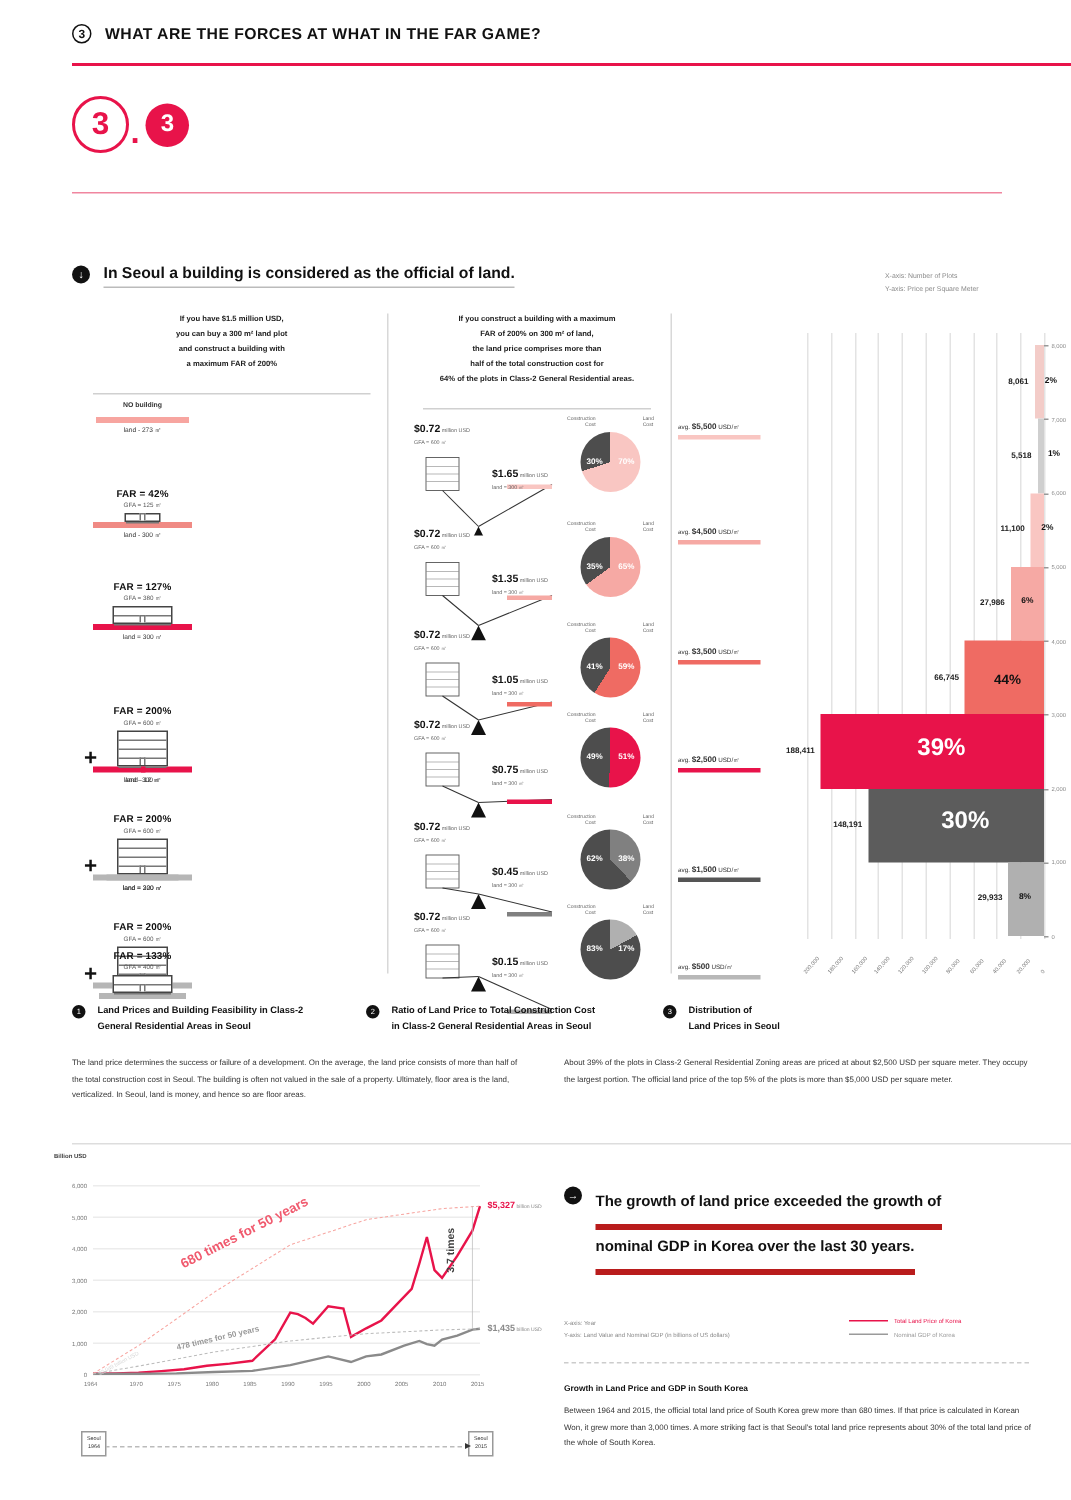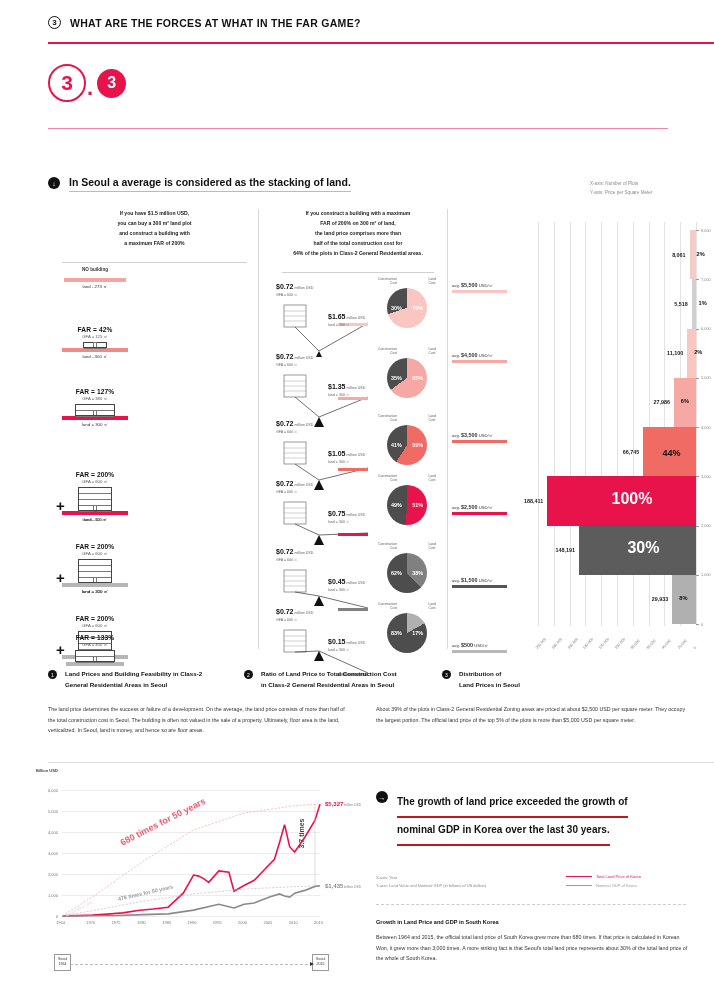--- a/index.html
+++ b/index.html
@@ -116,21 +116,21 @@
   .ep-lbl { position:absolute; font-size:6px; font-weight:700; color:#e8134a; white-space:nowrap;}
   .ep-lbl .u { font-size:3.4px; font-weight:400; color:#888; margin-left:1px;}
   .ep-lbl.grey { color:#8a8a8a; }
 
   .seoulbox { position:absolute; border:.8px solid #999; font-size:3.6px; text-align:center;
               padding:2px 3px; color:#333; line-height:1.5; background:#fff; }
   .slider { position:absolute; border-top:1px dashed #bbb; }
 
   #secC { left:376px; top:790px; width:310px; }
   .secC-title { font-size:10px; font-weight:700; color:#111; line-height:2.4; }
-  .secC-title span { border-bottom:2px solid #b91c1c; padding-bottom:2px; display:inline-block;}
+  .secC-title span { border-bottom:4px solid #b91c1c; padding-bottom:2px; display:inline-block;}
   .legrow { display:flex; align-items:center; gap:4px; font-size:4px; }
   .legbar { width:26px; height:1.8px; }
   .subhead { font-size:5.6px; font-weight:700; color:#111; }
 </style>
 </head>
 <body>
 
 <div class="page">
 
   <div class="kicker">
@@ -141,21 +141,21 @@
 
   <div class="titlerow">
     <div class="badge-o">3</div>
     <div class="badge-dot">.</div>
     <div class="badge-f">3</div>
   </div>
   <div class="rule-bot"></div>
 
   <div class="sec-head" id="secA">
     <div class="sec-ico">↓</div>
-    <div class="sec-title">In Seoul a average is considered as the stacking of land.</div>
+    <div class="sec-title">In Seoul a building is considered as the official of land.</div>
   </div>
   <div class="axisnote" id="axisnoteA">
     <div>X-axis: Number of Plots</div>
     <div>Y-axis: Price per Square Meter</div>
   </div>
 
   <div class="pnl-line vline1"></div>
   <div class="pnl-line vline2"></div>
 
   <div class="panel" id="pnl1">
@@ -509,21 +509,21 @@
       <div class="bar" style="left: 235.231px; top: 106.5px; width: 8.769px; height: 49.25px; background: rgb(249, 198, 194);"></div>
       <div class="bpct" style="font-size: 5.6px; color: rgb(17, 17, 17); left: 234.231px; top: 127.125px; width: 24px; text-align: center;">2%</div>
       <div class="bcount" style="width: 36px; left: 195.231px; top: 128.125px;">11,100</div>
       <div class="bar" style="left: 221.891px; top: 155.75px; width: 22.1089px; height: 49.25px; background: rgb(246, 169, 164);"></div>
       <div class="bpct" style="font-size: 5.6px; color: rgb(17, 17, 17); left: 220.891px; top: 176.375px; width: 24px; text-align: center;">6%</div>
       <div class="bcount" style="width: 36px; left: 181.891px; top: 177.375px;">27,986</div>
       <div class="bar" style="left: 191.271px; top: 205px; width: 52.7285px; height: 49.25px; background: rgb(239, 107, 99);"></div>
       <div class="bpct" style="font-size: 9px; color: rgb(17, 17, 17); left: 207.636px; top: 225.625px; width: 24px; text-align: center;">44%</div>
       <div class="bcount" style="width: 36px; left: 151.271px; top: 226.625px;">66,745</div>
       <div class="bar" style="left: 95.1553px; top: 254.25px; width: 148.845px; height: 49.25px; background: rgb(232, 19, 74);"></div>
-      <div class="bpct" style="font-size: 16px; color: rgb(255, 255, 255); left: 159.578px; top: 267.875px; width: 24px; text-align: center;">100%</div>
+      <div class="bpct" style="font-size: 16px; color: rgb(255, 255, 255); left: 159.578px; top: 267.875px; width: 24px; text-align: center;">39%</div>
       <div class="bcount" style="width: 36px; left: 55.1553px; top: 275.875px;">188,411</div>
       <div class="bar" style="left: 126.929px; top: 303.5px; width: 117.071px; height: 49.25px; background: rgb(92, 92, 92);"></div>
       <div class="bpct" style="font-size: 16px; color: rgb(255, 255, 255); left: 175.465px; top: 317.125px; width: 24px; text-align: center;">30%</div>
       <div class="bcount" style="width: 36px; left: 86.9291px; top: 325.125px;">148,191</div>
       <div class="bar" style="left: 220.353px; top: 352.75px; width: 23.6471px; height: 49.25px; background: rgb(176, 176, 176);"></div>
       <div class="bpct" style="font-size: 5.6px; color: rgb(17, 17, 17); left: 219.353px; top: 373.375px; width: 24px; text-align: center;">8%</div>
       <div class="bcount" style="width: 36px; left: 180.353px; top: 374.375px;">29,933</div>
       <div class="xlab" style="left: 86px; top: 424px;">200,000</div>
       <div class="xlab" style="left: 101.8px; top: 424px;">180,000</div>
       <div class="xlab" style="left: 117.6px; top: 424px;">160,000</div>

